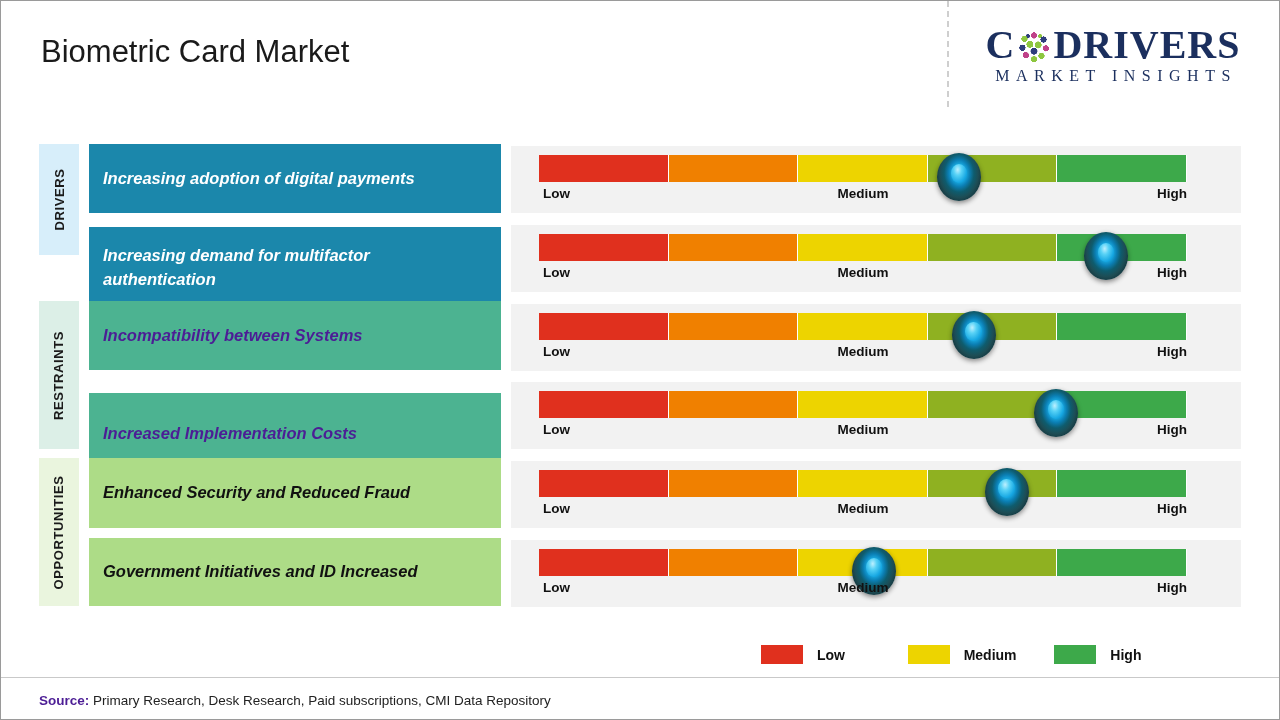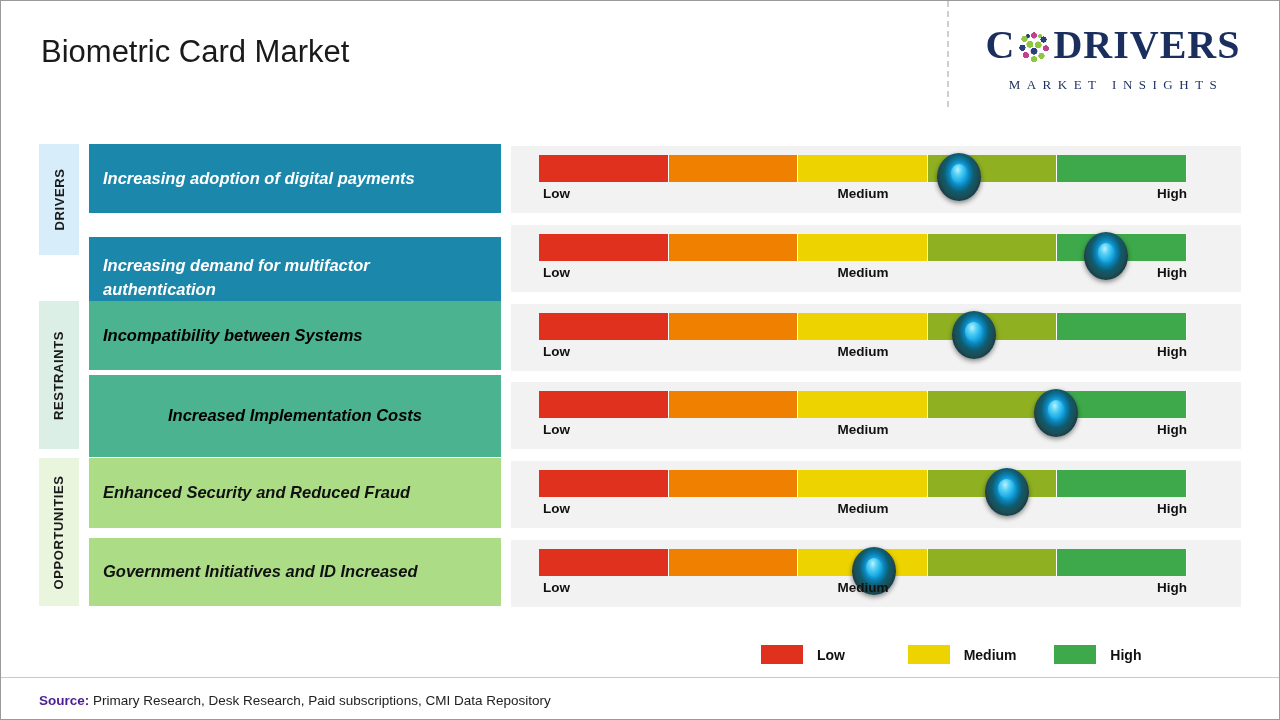--- a/index.html
+++ b/index.html
@@ -87,24 +87,24 @@
       radial-gradient(circle at 26% 74%, #c0428a 0 3px, transparent 3.2px),
       radial-gradient(circle at 50% 62%, #2e3d7c 0 3.4px, transparent 3.6px),
       radial-gradient(circle at 72% 76%, #8dc63f 0 3px, transparent 3.2px),
       radial-gradient(circle at 50% 86%, #8dc63f 0 3px, transparent 3.2px),
       radial-gradient(circle at 32% 18%, #2e3d7c 0 2px, transparent 2.2px),
       radial-gradient(circle at 68% 18%, #8dc63f 0 2px, transparent 2.2px);
     background-color: #ffffff;
   }
   #logo-tagline {
     font-family: "Liberation Serif", serif;
-    font-size: 13px;
+    font-size: 16px;
     color: #1b2f5e;
     letter-spacing: 6.5px;
-    margin-top: 12px;
+    margin-top: 2px;
     padding-left: 6px;
     white-space: nowrap;
   }
 
   
   .cat-rail {
     position: absolute;
     left: 38px;
     width: 40px;
     display: flex;
@@ -132,21 +132,21 @@
   }
   .factor-text {
     font-size: 16.5px;
     font-weight: bold;
     font-style: italic;
     line-height: 1.45;
   }
   .factor-box.drivers { background: #1b87ab; }
   .factor-box.drivers .factor-text { color: #ffffff; }
   .factor-box.restraints { background: #4cb391; }
-  .factor-box.restraints .factor-text { color: #000000; }
+  .factor-box.restraints .factor-text { color: #4c1d95; }
   .factor-box.opportunities { background: #addc87; }
   .factor-box.opportunities .factor-text { color: #111111; }
 
   
   .gauge-panel {
     position: absolute;
     left: 510px;
     width: 730px;
     background: #f2f2f2;
   }
@@ -278,27 +278,27 @@
   <div class="cat-rail" style="top:300px;height:148px;background:#dcefe7;">
     <span class="cat-label">RESTRAINTS</span>
   </div>
   <div class="cat-rail" style="top:457px;height:148px;background:#eaf5de;">
     <span class="cat-label">OPPORTUNITIES</span>
   </div>
 
   <div class="factor-box drivers" style="top:143px;height:69px;">
     <span class="factor-text">Increasing adoption of digital payments</span>
   </div>
-  <div class="factor-box drivers" style="top:236px;height:82px;">
+  <div class="factor-box drivers" style="top:226px;height:82px;">
     <span class="factor-text">Increasing demand for multifactor authentication</span>
   </div>
   <div class="factor-box restraints" style="top:300px;height:69px;">
     <span class="factor-text">Incompatibility between Systems</span>
   </div>
-  <div class="factor-box restraints" style="top:374px;height:82px;justify-content:center;">
+  <div class="factor-box restraints" style="top:392px;height:82px;">
     <span class="factor-text">Increased Implementation Costs</span>
   </div>
   <div class="factor-box opportunities" style="top:457px;height:70px;">
     <span class="factor-text">Enhanced Security and Reduced Fraud</span>
   </div>
   <div class="factor-box opportunities" style="top:537px;height:68px;">
     <span class="factor-text">Government Initiatives and ID Increased</span>
   </div>
 
   <div class="gauge-panel" style="top:145px;height:67px;">

